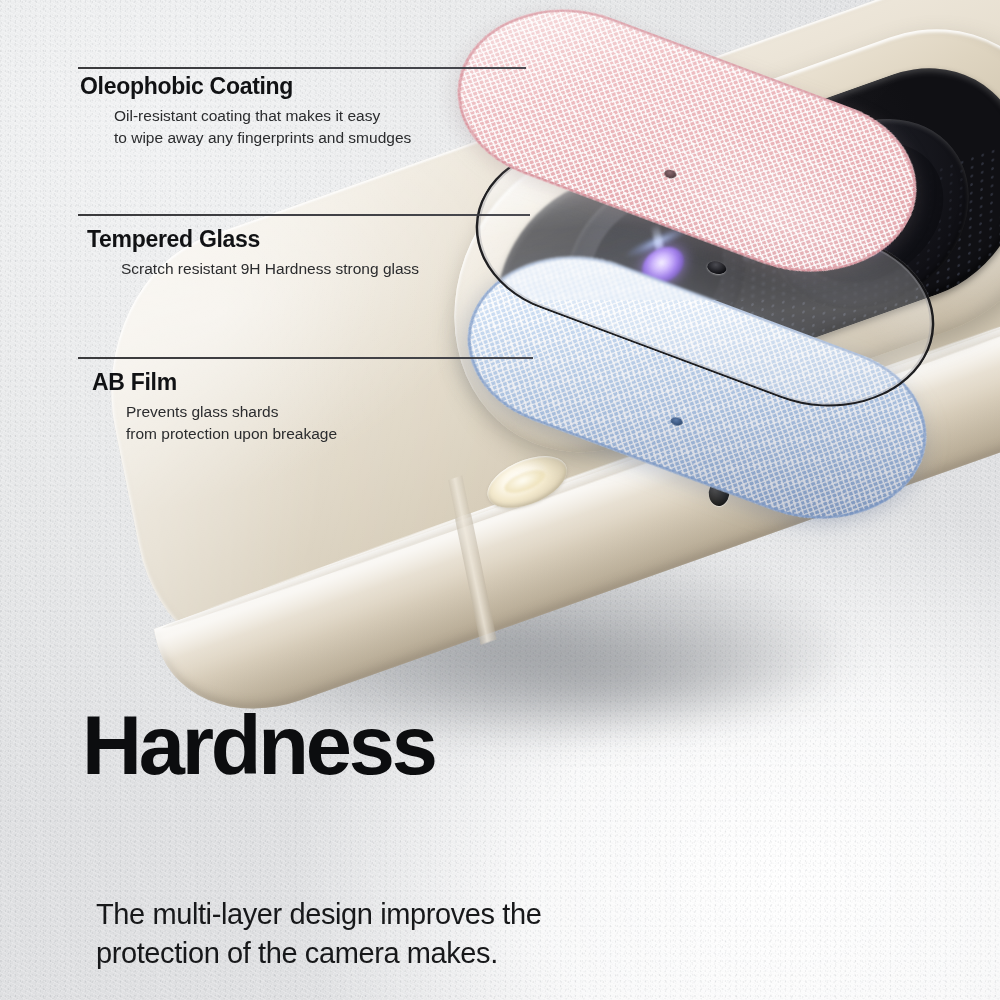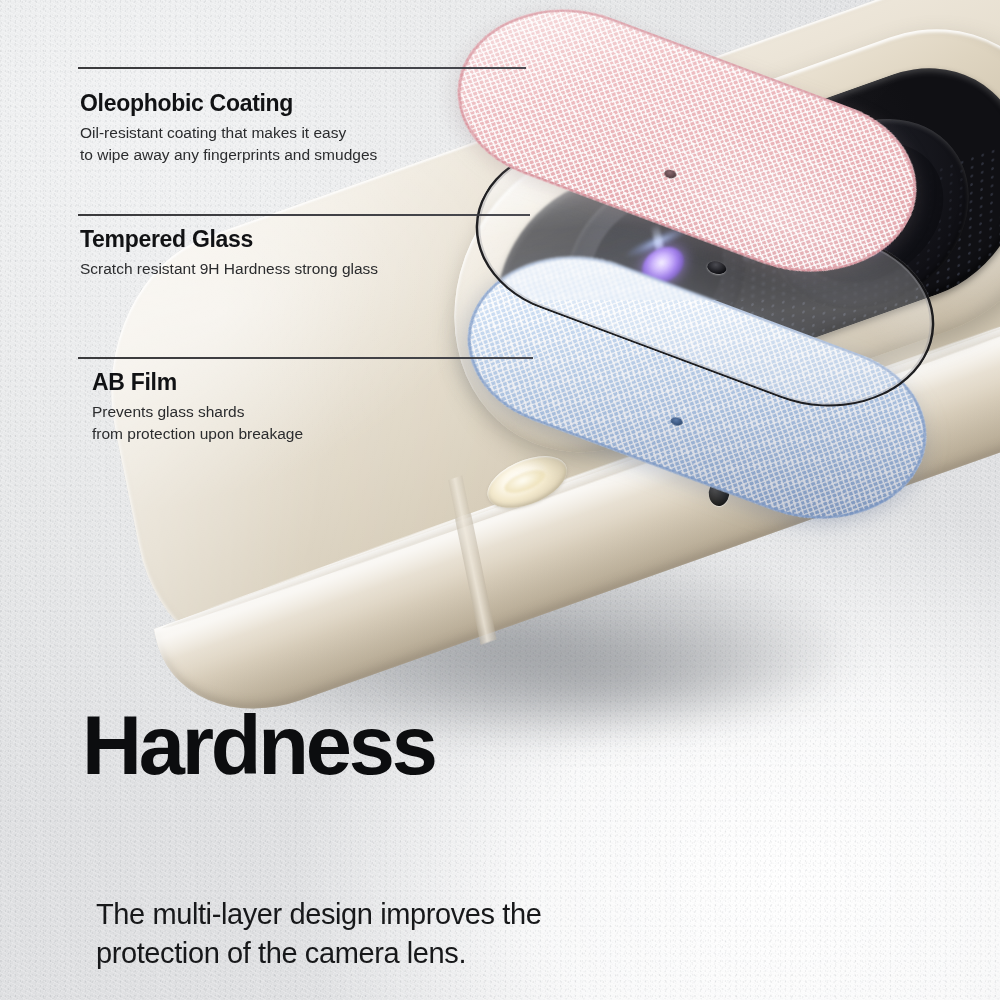--- a/index.html
+++ b/index.html
@@ -385,26 +385,26 @@
     background:linear-gradient(90deg,#2a2a2c 0%,#33343a 70%,#3c3d44 100%);
     opacity:.92;
   }
   .callout-title{
     font-size:23px;font-weight:bold;color:#111214;
     letter-spacing:-.3px;line-height:1.15;
     white-space:nowrap;
   }
   .callout-body{
     font-size:15.5px;color:#2b2c2e;line-height:1.42;
-    white-space:pre-line;margin-top:6px;
-  }
-
-  #callout-1{left:80px;top:90px;}
+    white-space:pre-line;margin-top:6px;margin-left:34px;
+  }
+
+  #callout-1{left:80px;top:73px;}
   #line-1{left:78px;top:67px;width:448px;}
-  #callout-2{left:80px;top:226px;}
+  #callout-2{left:87px;top:226px;}
   #line-2{left:78px;top:214px;width:452px;}
   #callout-3{left:92px;top:369px;}
   #line-3{left:78px;top:357px;width:455px;}
 
   
   #headline{
     position:absolute;left:82px;top:705px;
     font-size:83px;font-weight:bold;color:#0c0d0f;
     line-height:.99;letter-spacing:-3.2px;
   }
@@ -513,16 +513,16 @@
     <div class="callout-body">Prevents glass shards
 from protection upon breakage</div>
   </div>
 
   <div id="headline">
     <span class="ln">Hardness</span>
   </div>
 
   <div id="subtitle">
     <span class="ln">The multi-layer design improves the</span>
-    <span class="ln">protection of the camera lens.</span>
+    <span class="ln">protection of the camera makes.</span>
   </div>
 
 </div>
 
 </body></html>

